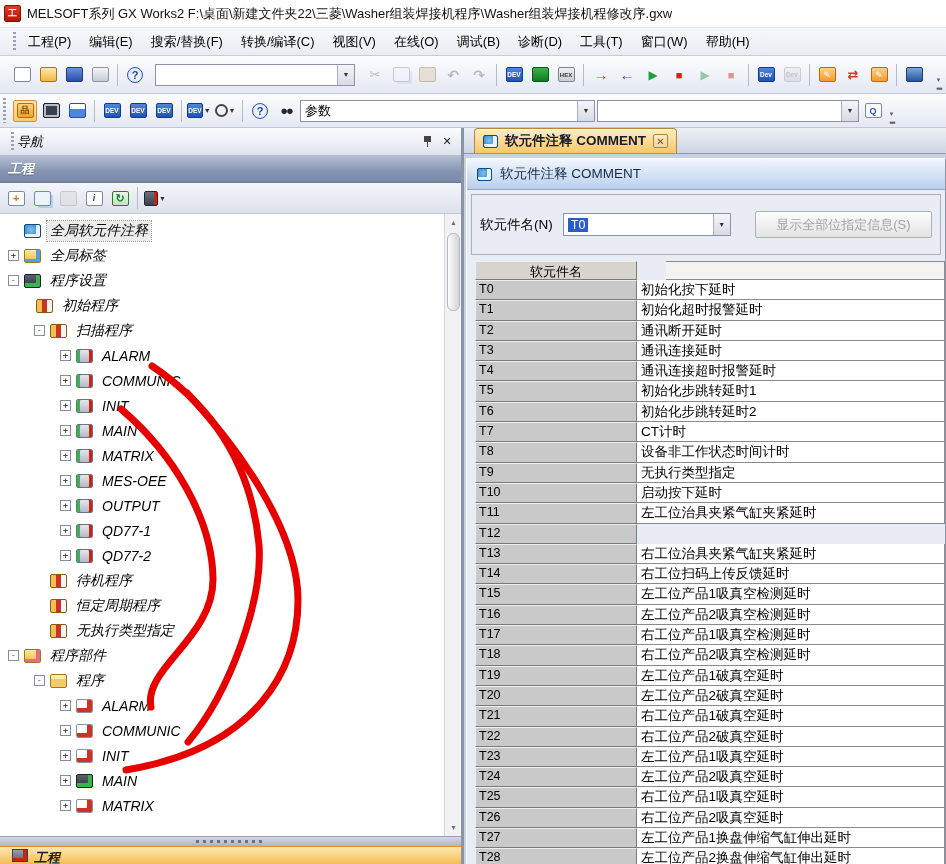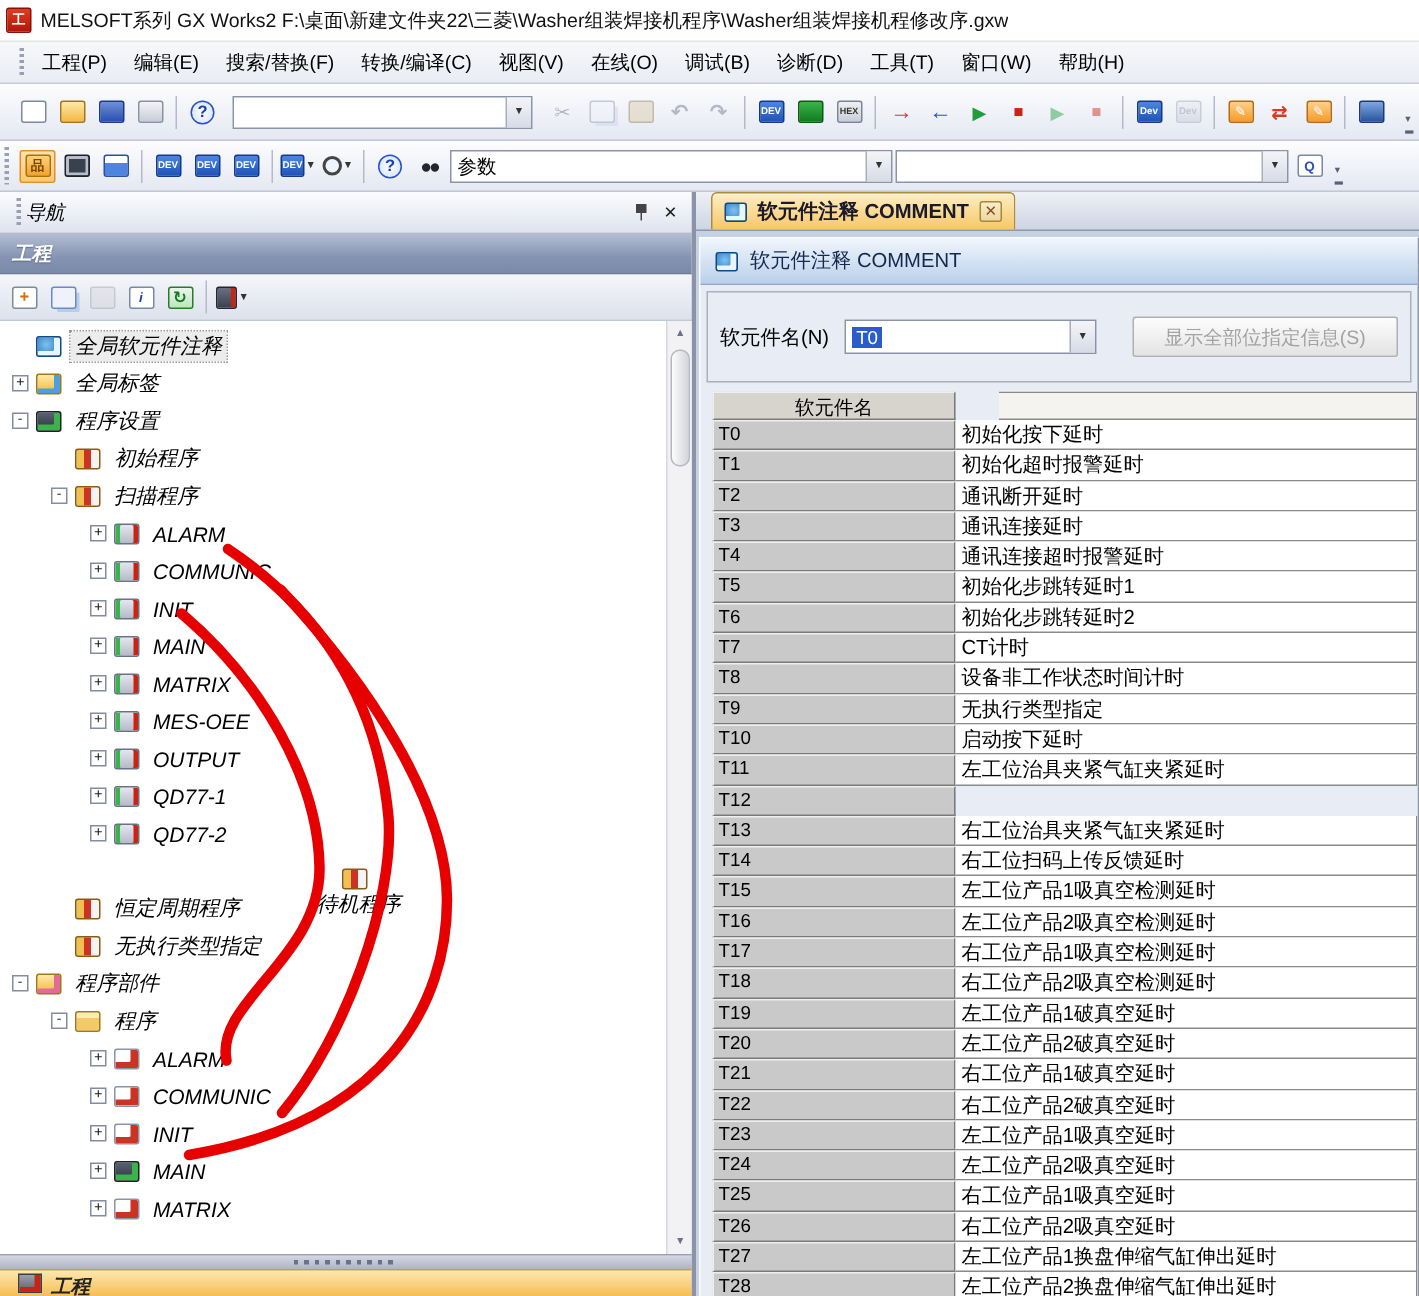--- a/index.html
+++ b/index.html
@@ -321,21 +321,21 @@
             <div class="trow" style="padding-left: 8px;">
               <span class="texp">+</span>
               <span class="tico ti-global-label"></span>
               <span class="tlabel">全局标签</span>
             </div>
             <div class="trow" style="padding-left: 8px;">
               <span class="texp">-</span>
               <span class="tico ti-program-setting"></span>
               <span class="tlabel">程序设置</span>
             </div>
-            <div class="trow" style="padding-left: 34px;">
+            <div class="trow" style="padding-left: 20px;">
               <span class="texp none"></span>
               <span class="tico ti-book"></span>
               <span class="tlabel">初始程序</span>
             </div>
             <div class="trow" style="padding-left: 34px;">
               <span class="texp">-</span>
               <span class="tico ti-book"></span>
               <span class="tlabel">扫描程序</span>
             </div>
             <div class="trow" style="padding-left: 60px;">
@@ -376,21 +376,21 @@
             <div class="trow" style="padding-left: 60px;">
               <span class="texp">+</span>
               <span class="tico ti-prog-dev"></span>
               <span class="tlabel">QD77-1</span>
             </div>
             <div class="trow" style="padding-left: 60px;">
               <span class="texp">+</span>
               <span class="tico ti-prog-dev"></span>
               <span class="tlabel">QD77-2</span>
             </div>
-            <div class="trow" style="padding-left: 34px; flex-direction: column;">
+            <div class="trow" style="padding-left: 34px;">
               <span class="texp none"></span>
               <span class="tico ti-book"></span>
               <span class="tlabel">待机程序</span>
             </div>
             <div class="trow" style="padding-left: 34px;">
               <span class="texp none"></span>
               <span class="tico ti-book"></span>
               <span class="tlabel">恒定周期程序</span>
             </div>
             <div class="trow" style="padding-left: 34px;">

